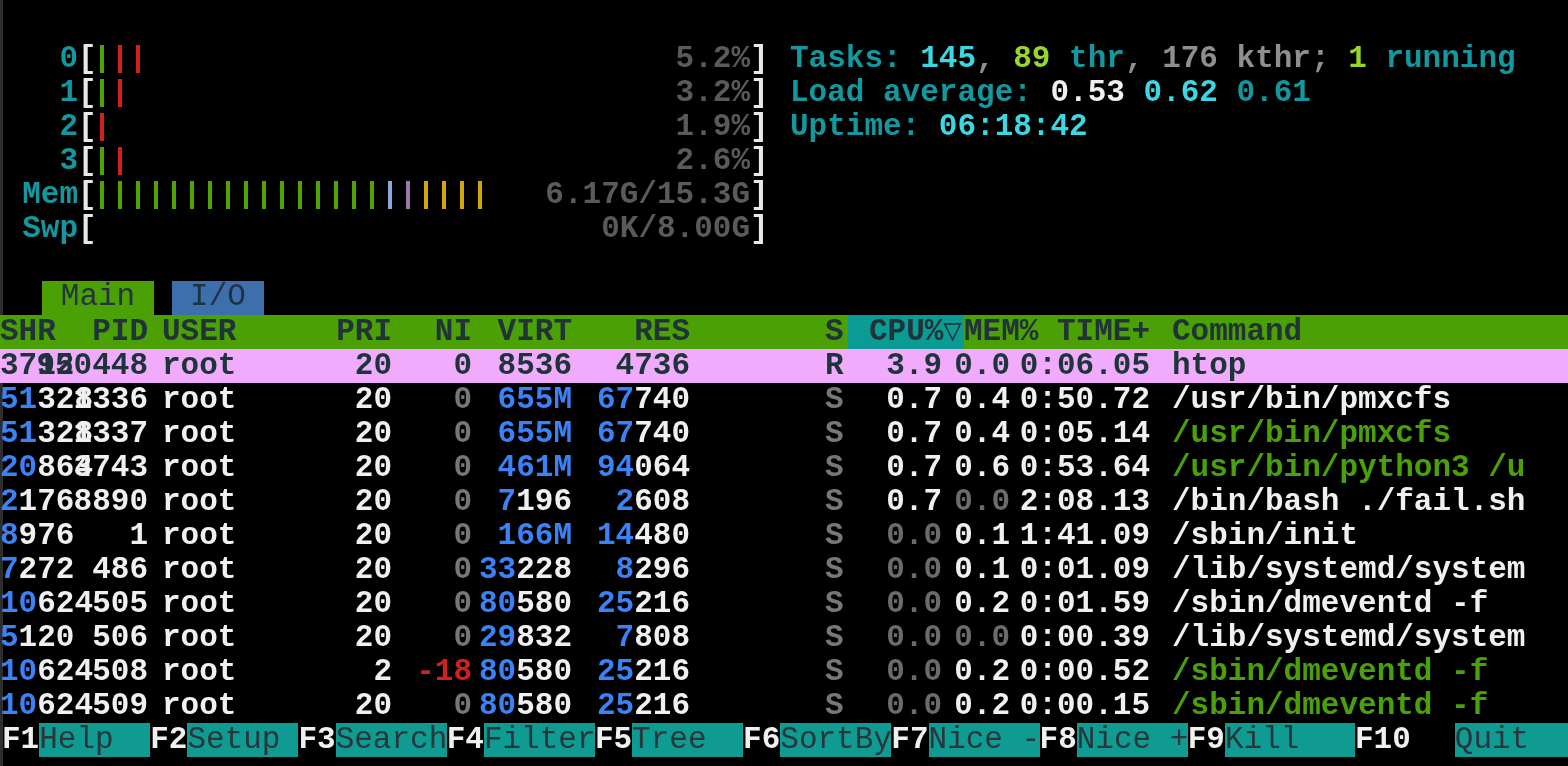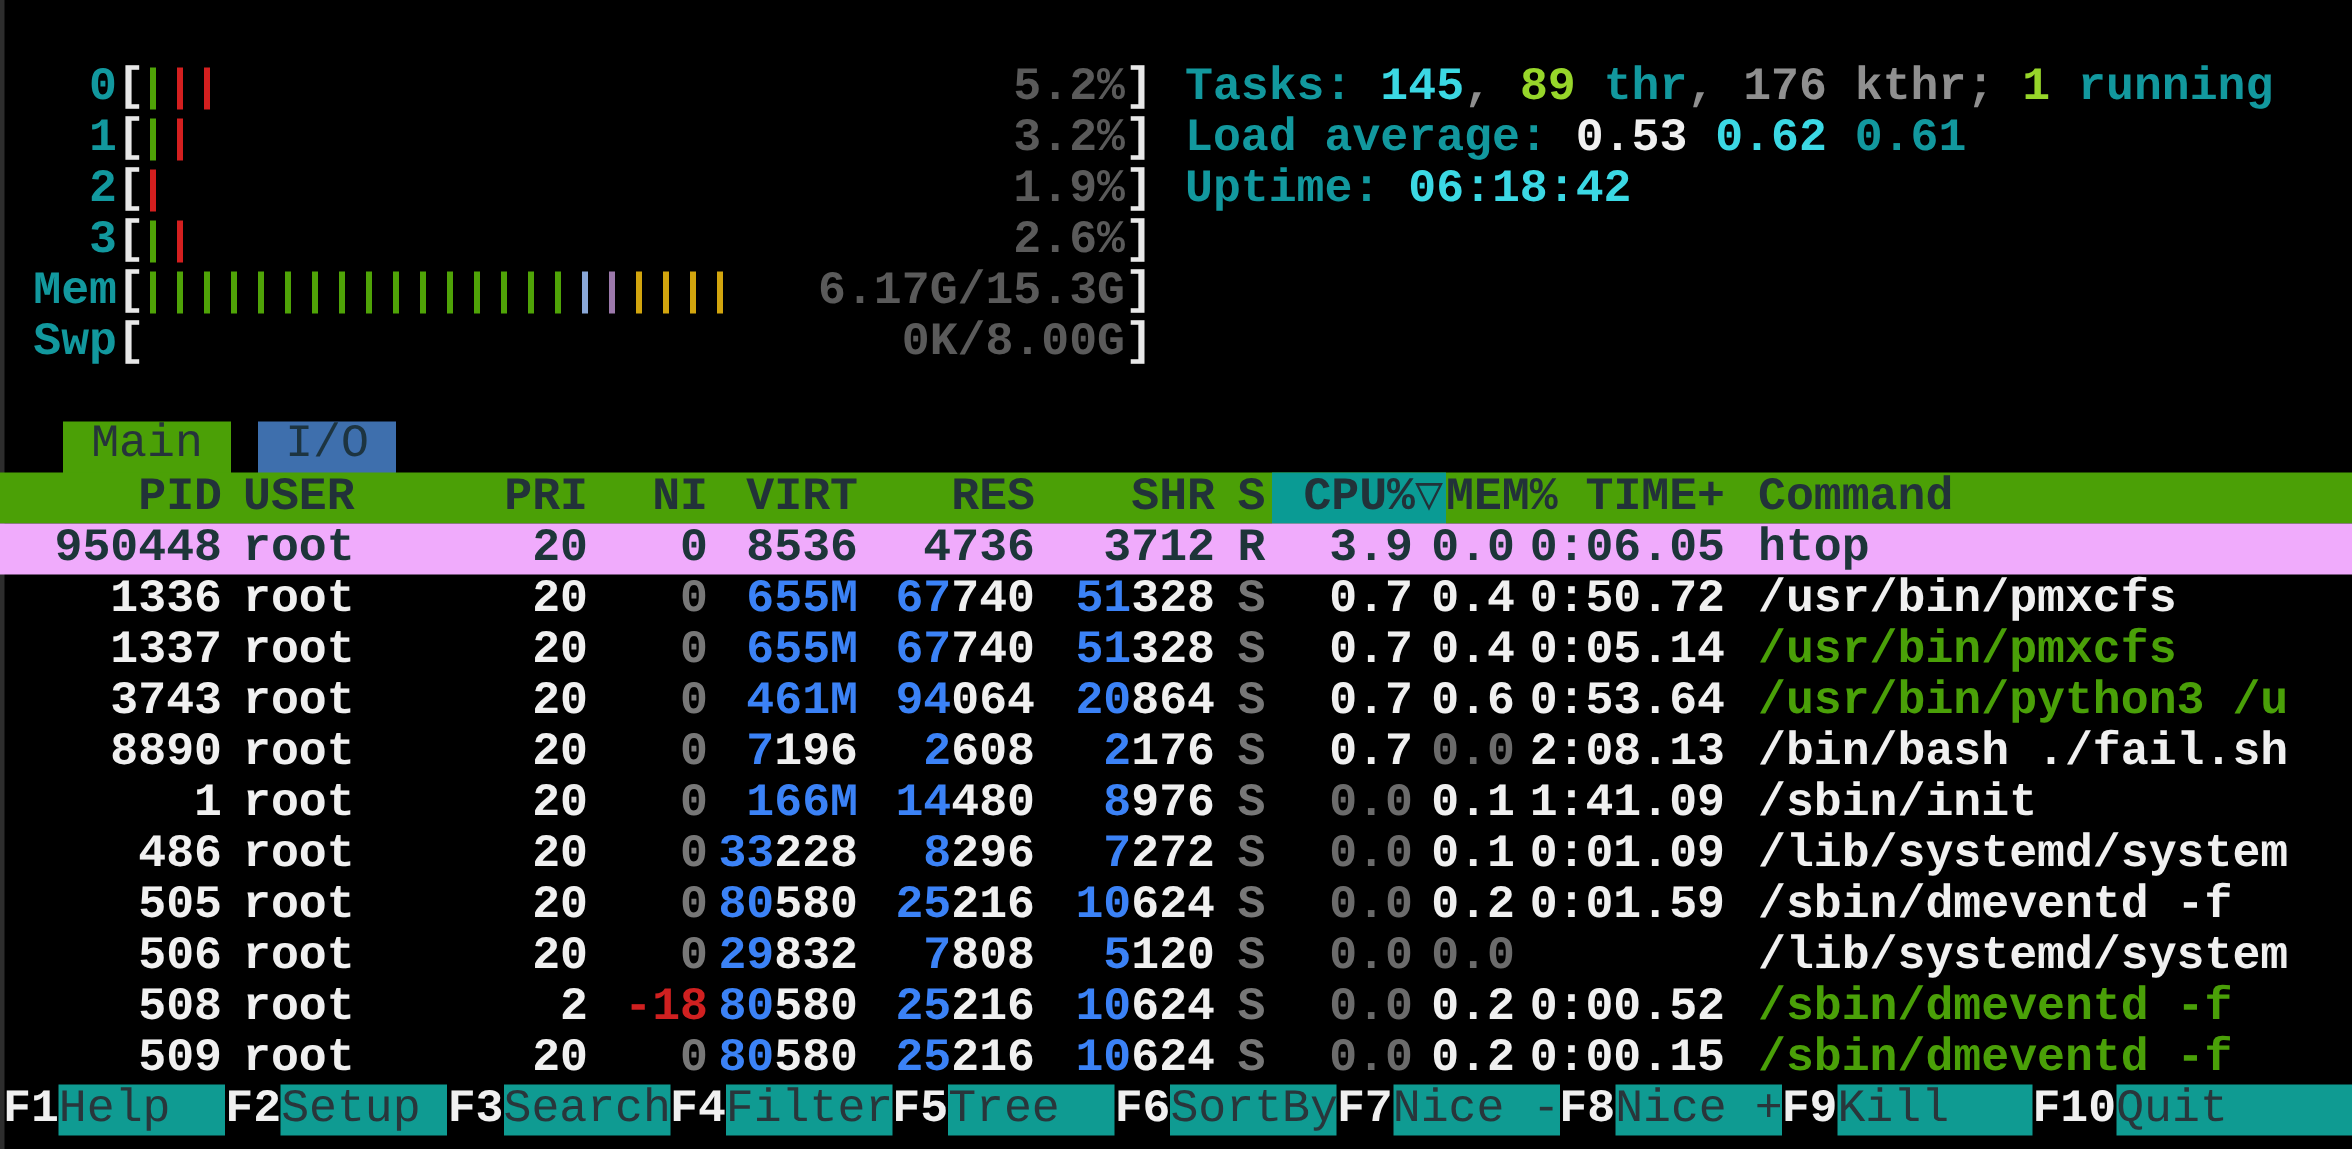--- a/index.html
+++ b/index.html
@@ -38,38 +38,38 @@
   .prow.sel{background:#f0abfc;}
   .prow.sel span{color:#1d3539 !important;}
 
   .cell{position:absolute;white-space:pre;}
   .c-pid{left:0;width:148px;text-align:right}
   .c-user{left:162px}
   .c-pri{left:0;width:392px;text-align:right}
   .c-ni{left:0;width:472px;text-align:right}
   .c-virt{left:0;width:572px;text-align:right}
   .c-res{left:0;width:690px;text-align:right}
-  .c-shr{left:0;width:810px;text-align:right}
+  .c-shr{left:0;width:810px;}
   .c-s{left:825px}
   .c-cpu{left:0;width:942px;text-align:right}
   .c-cpuh{left:0;width:962px;text-align:right}
   .c-mem{left:0;width:1010px;text-align:right}
   .c-memh{left:964px}
   .c-time{left:0;width:1150px;text-align:right}
   .c-cmd{left:1172px}
 
   .w{color:#f0f0f0}.gy{color:#777}.gy2{color:#6b6b6b}
   .tealc{color:#3b82f6}.cmdg{color:#4aa008}.redc{color:#d02020}
 
   
   .fbar{position:absolute;left:2px;right:0;top:723px;height:34px;display:flex;}
   .fkey{color:#f0f0f0;font-weight:700;white-space:pre;}
   .flabel{background:#0f9b92;color:#29363b;font-weight:400;white-space:pre;width:111px;overflow:hidden;}
   .flabel.wide{width:130px;}
-  .flabel.fill{flex:1;}
+  .flabel.fill{flex:1;margin-left:44px;}
 </style>
 </head>
 <body>
 
 <div class="screen">
   <div class="edge"></div>
 
   <div id="meters">
       <div class="meter-row" style="top: 42px;">
         <span class="mlabel">0</span>
@@ -292,20 +292,21 @@
         <span class="cell c-pid w">506</span>
         <span class="cell c-user w">root</span>
         <span class="cell c-pri w">20</span>
         <span class="cell c-ni gy">0</span>
         <span class="cell c-virt"><span class="tealc">29</span><span class="w">832</span></span>
         <span class="cell c-res"><span class="tealc">7</span><span class="w">808</span></span>
         <span class="cell c-shr"><span class="tealc">5</span><span class="w">120</span></span>
         <span class="cell c-s gy">S</span>
         <span class="cell c-cpu gy2">0.0</span>
         <span class="cell c-mem gy2">0.0</span>
+        <span class="cell c-time w">0:00.39</span>
         <span class="cell c-cmd w">/lib/systemd/system</span>
       </div>
       <div class="prow" style="top: 655px;">
         <span class="cell c-pid w">508</span>
         <span class="cell c-user w">root</span>
         <span class="cell c-pri w">2</span>
         <span class="cell c-ni redc">-18</span>
         <span class="cell c-virt"><span class="tealc">80</span><span class="w">580</span></span>
         <span class="cell c-res"><span class="tealc">25</span><span class="w">216</span></span>
         <span class="cell c-shr"><span class="tealc">10</span><span class="w">624</span></span>

